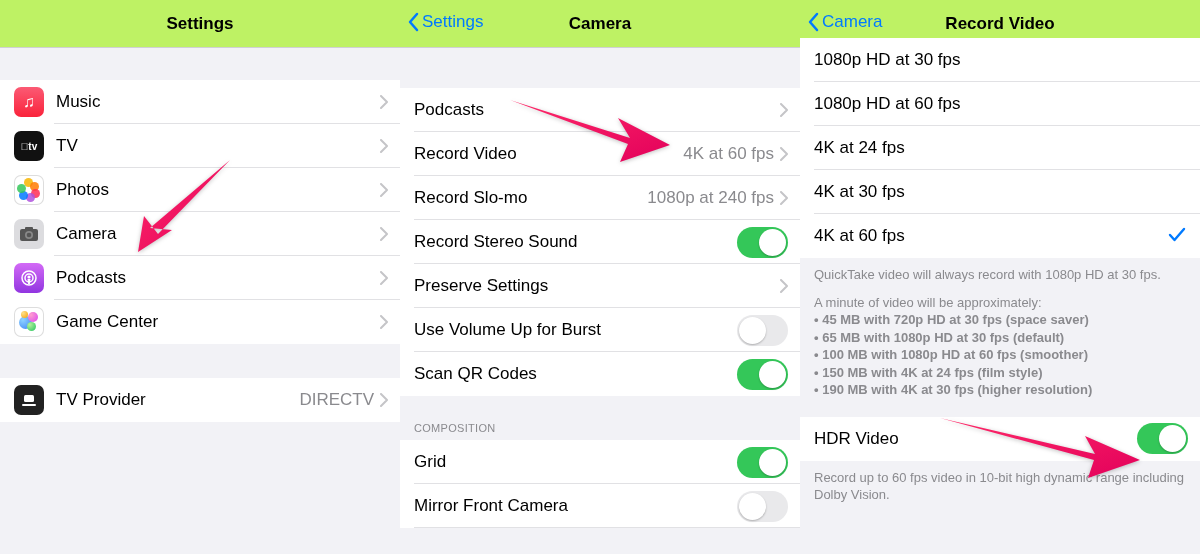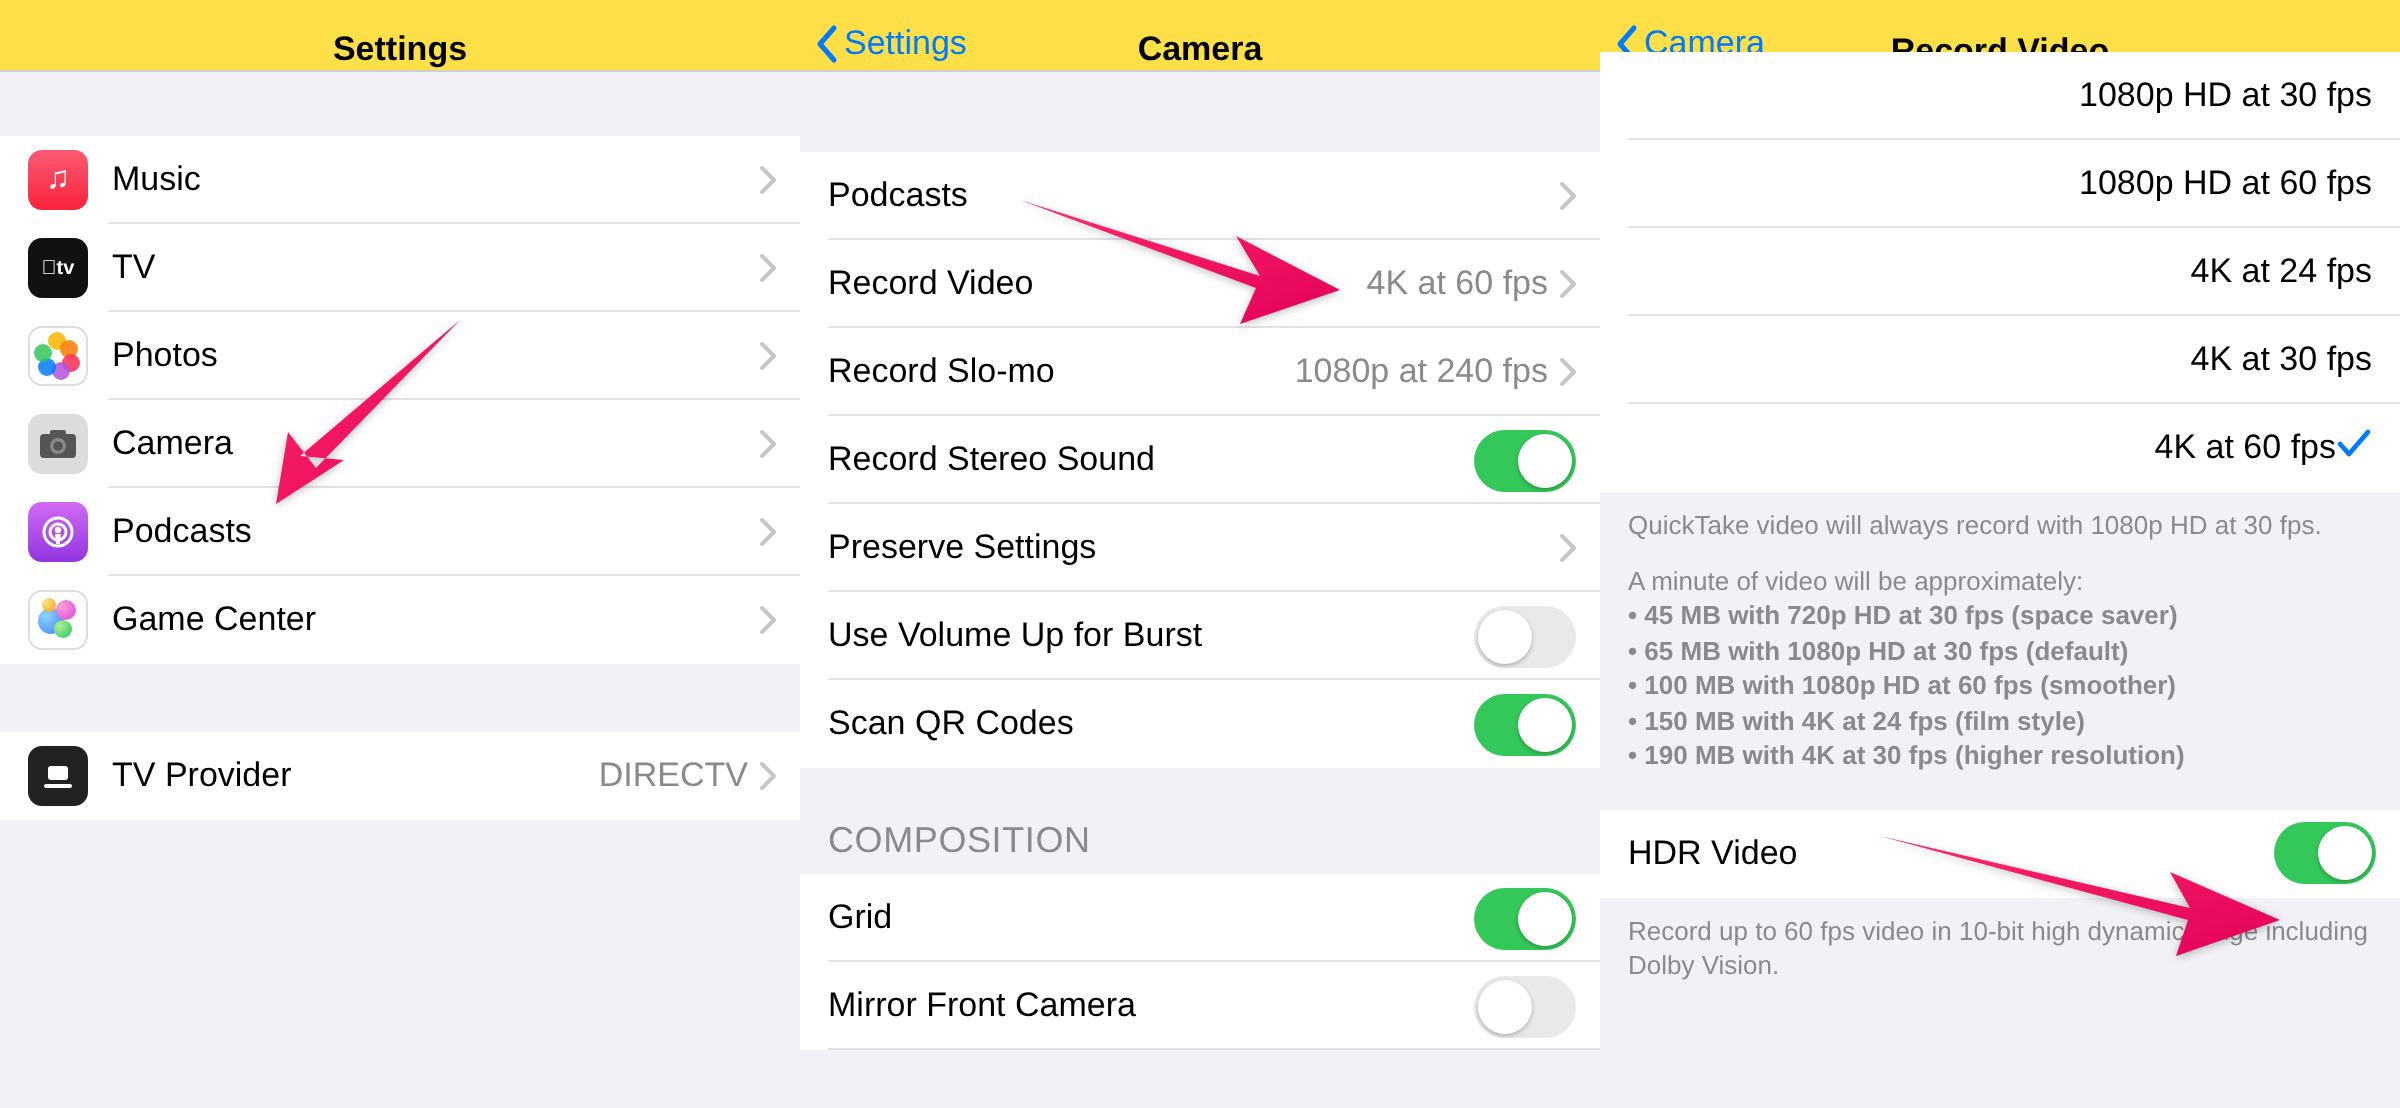--- a/index.html
+++ b/index.html
@@ -16,26 +16,26 @@
     height: 554px;
     overflow: hidden;
     position: relative;
     background: #f2f2f6;
   }
   .pane1 { width: 400px; }
   .pane2 { width: 400px; }
   .pane3 { width: 400px; }
 
   .navbar {
-    height: 36px;
+    height: 48px;
     display: flex;
-    align-items: flex-end;
+    align-items: center;
     justify-content: center;
     position: relative;
-    background: #fde047;
+    background: #bef264;
     border-bottom: 1px solid #d0d0d4;
   }
   .nav-title {
     font-size: 17px;
     font-weight: 600;
   }
   .nav-back {
     position: absolute;
     left: 6px;
     top: 0;
@@ -100,21 +100,21 @@
     font-size: 17px;
     margin-right: 6px;
   }
   .chevron {
     color: #c5c5c8;
   }
   .chevron svg { width: 8px; height: 14px; display:block; }
 
   .section-gap { height: 34px; }
   .section-header {
-    font-size: 18px;
+    font-size: 11px;
     color: #8a8a8e;
     padding: 26px 14px 6px;
     text-transform: uppercase;
     letter-spacing: 0.3px;
   }
 
   
   .toggle {
     width: 51px; height: 31px; border-radius: 31px;
     position: relative;
@@ -127,21 +127,20 @@
     background:#fff; box-shadow:0 1px 2px rgba(0,0,0,.25);
   }
   .toggle.on .knob { right:2px; }
   .toggle.off .knob { left:2px; }
 
   
   .option-row {
     display:flex; align-items:center; justify-content:space-between;
     height: 44px; padding: 0 14px; background:#fff; position:relative;
     cursor:pointer;
-    text-align:right;
   }
   .option-row .row-border { position:absolute; left:14px; right:0; bottom:0; height:1px; background:#e1e1e4; }
   .check { color:#007aff; font-size:20px; }
 
   .footer-text {
     font-size: 13px;
     color: #8a8a8e;
     padding: 8px 14px;
     line-height: 1.35;
   }

